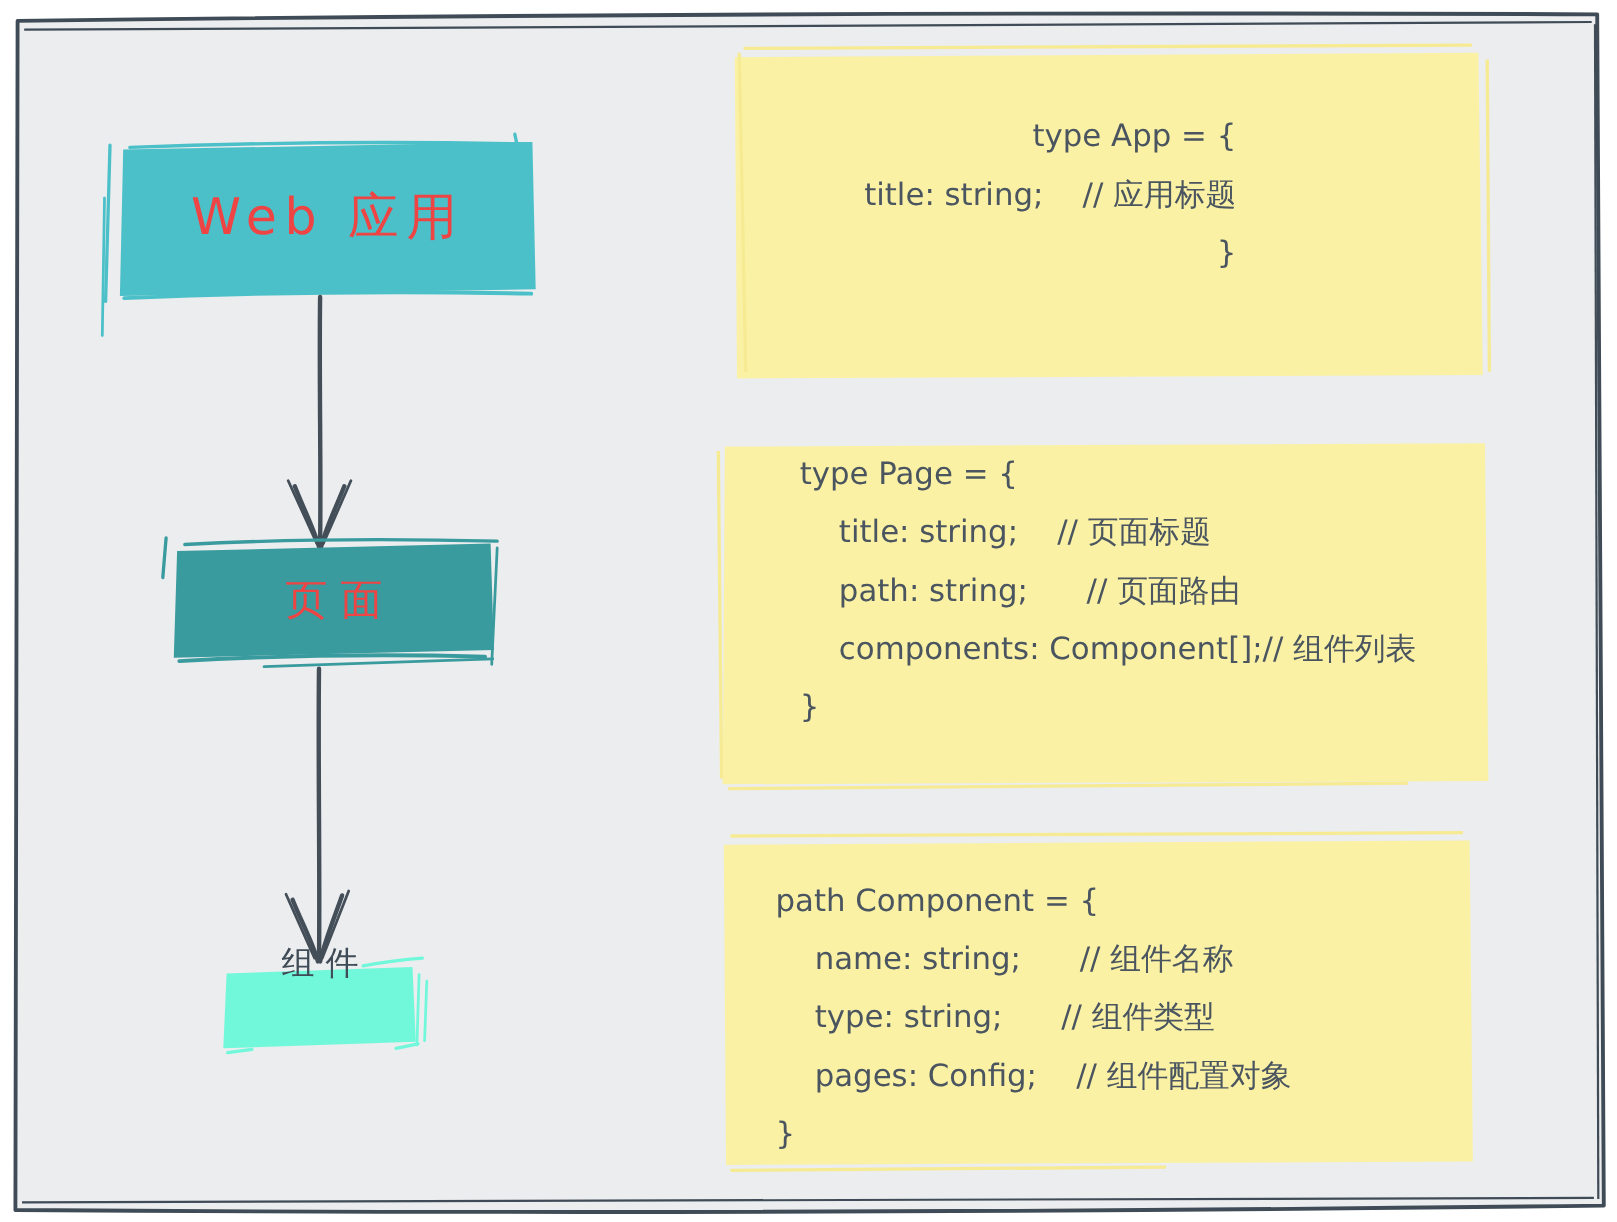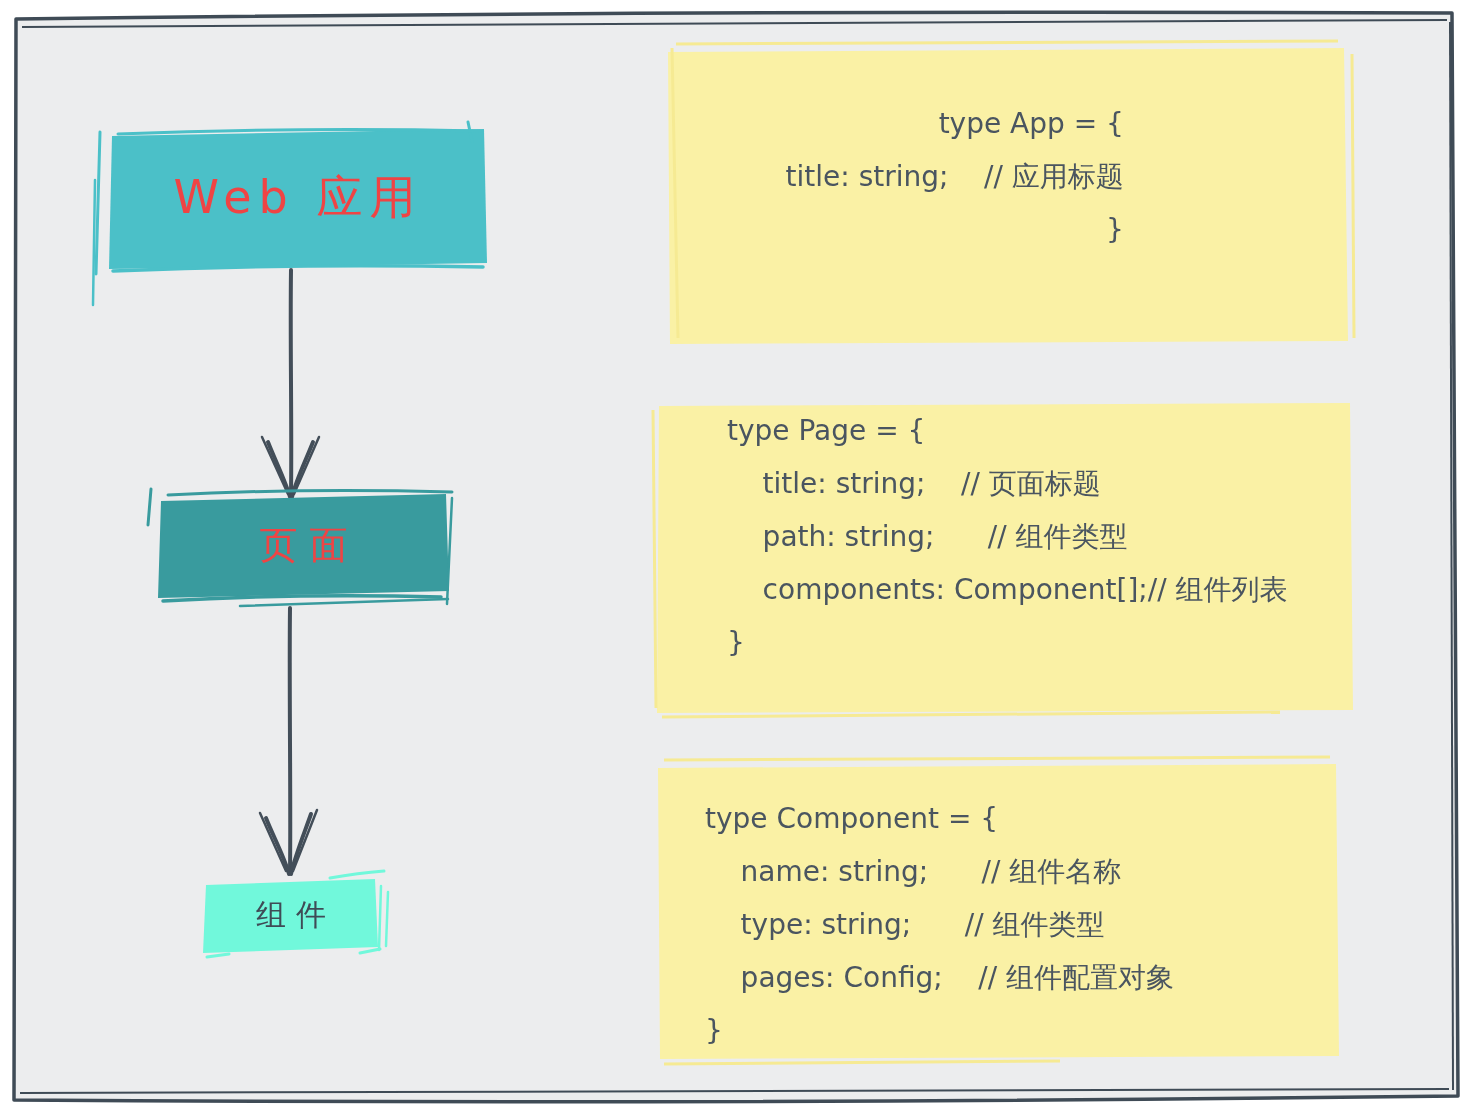--- a/index.html
+++ b/index.html
@@ -32,21 +32,21 @@
   }
   .label-web-app {
     left: 111px; top: 132px; width: 374px; height: 132px;
     font-size: 46px; letter-spacing: 7px;
   }
   .label-page {
     left: 160px; top: 496px; width: 287px; height: 98px;
     font-size: 38px; letter-spacing: 12px; text-indent: 12px; font-family: Liberation Serif, serif;
   }
   .label-component {
-    left: 205px; top: 880px; width: 172px; height: 70px;
+    left: 205px; top: 840px; width: 172px; height: 70px;
     font-size: 30px; letter-spacing: 10px; text-indent: 10px;
     color: #3f4b56;
   }
   .code-block {
     position: absolute;
     color: #4a5560;
     font-size: 28px;
     line-height: 53px;
   }
   .code-line { white-space: pre; }
@@ -135,26 +135,26 @@
 
   <div class="code-block cb-app">
     <div class="code-line">type App = {</div>
     <div class="code-line">    title: string;    // 应用标题</div>
     <div class="code-line">}</div>
   </div>
 
   <div class="code-block cb-page">
     <div class="code-line">type Page = {</div>
     <div class="code-line">    title: string;    // 页面标题</div>
-    <div class="code-line">    path: string;      // 组件类型</div>
+    <div class="code-line">    path: string;      // 页面路由</div>
     <div class="code-line">    components: Component[];// 组件列表</div>
     <div class="code-line">}</div>
   </div>
 
   <div class="code-block cb-component">
-    <div class="code-line">type Component = {</div>
+    <div class="code-line">path Component = {</div>
     <div class="code-line">    name: string;      // 组件名称</div>
     <div class="code-line">    type: string;      // 组件类型</div>
     <div class="code-line">    pages: Config;    // 组件配置对象</div>
     <div class="code-line">}</div>
   </div>
 
 </div>
 
 </body></html>

